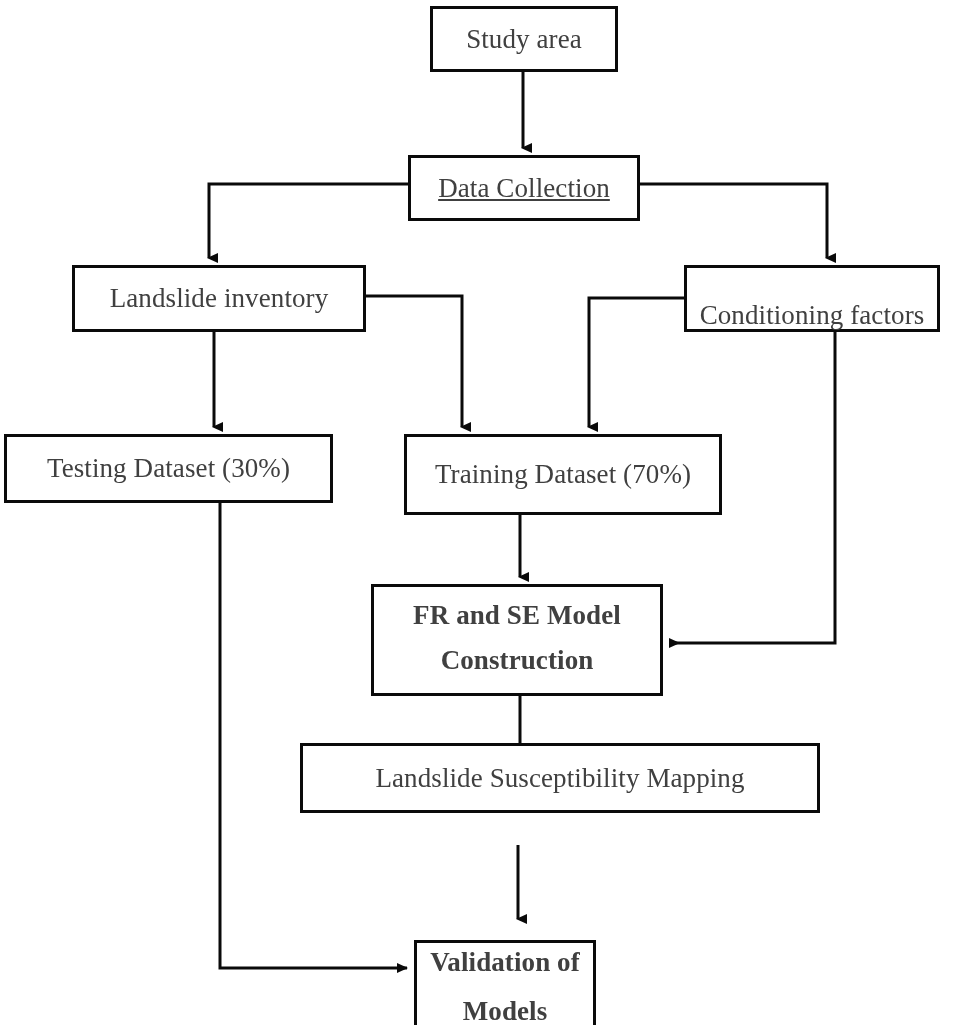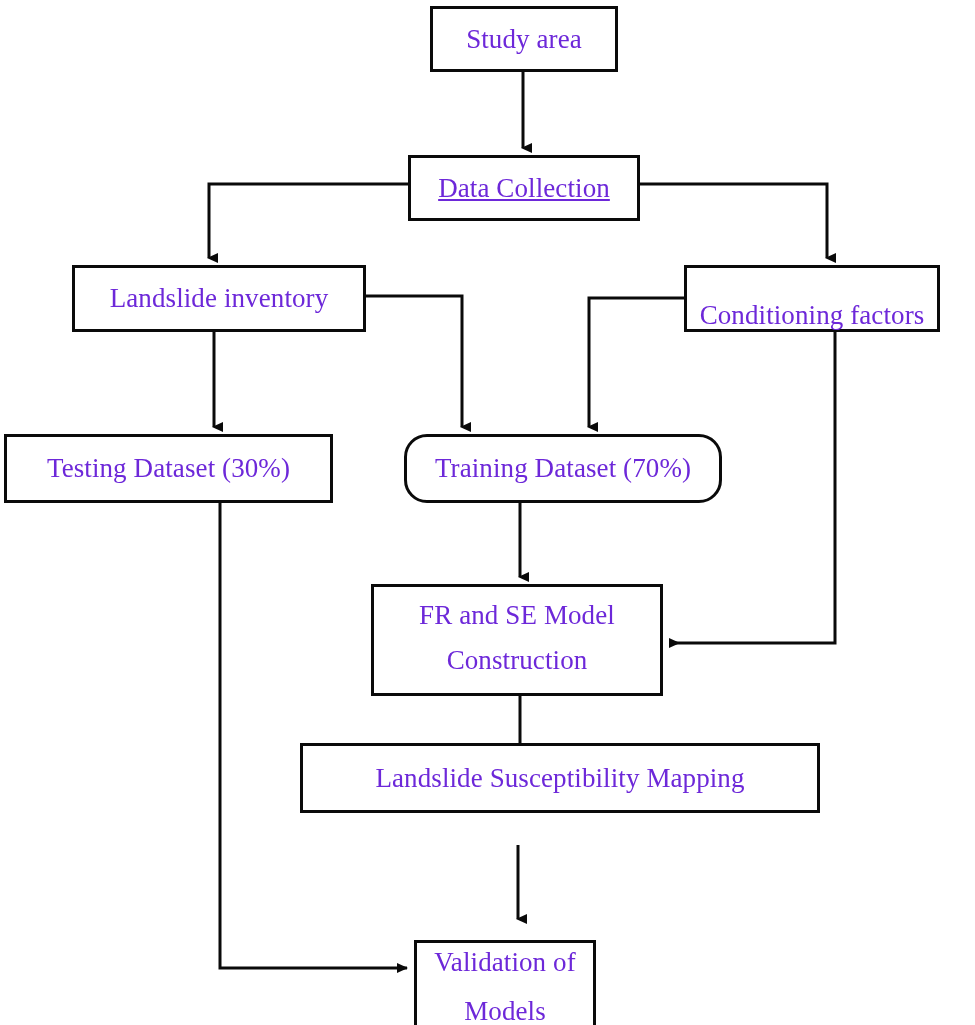--- a/index.html
+++ b/index.html
@@ -25,36 +25,37 @@
   .node-box {
     position: absolute;
     box-sizing: border-box;
     border: 3px solid #0a0a0a;
     background: #ffffff;
     display: flex;
     flex-direction: column;
     align-items: center;
     justify-content: center;
     text-align: center;
-    color: #6d28d9;
+    color: #404040;
     font-family: "Liberation Serif", "DejaVu Serif", serif;
     font-size: 27px;
     line-height: 1.05;
     letter-spacing: 0.1px;
   }
   .node-box .node-line {
     display: block;
     white-space: nowrap;
   }
   .node-box.two-line {
     justify-content: space-around;
     padding: 6px 0 10px 0;
   }
   .node-box.two-line .node-line {
     line-height: 1.0;
+    font-weight: bold;
   }
 </style>
 </head>
 <body>
 
 <div id="flowchart-root">
 
   <svg class="diagram-layer" viewBox="0 0 975 1025">
     <defs>
       <marker id="arrow-down" markerWidth="16" markerHeight="16" refX="5" refY="9" orient="auto" markerUnits="userSpaceOnUse">
@@ -91,21 +92,21 @@
       </div>
       <div class="node-box" style="left: 72px; top: 265px; width: 294px; height: 67px; border-color: rgb(10, 10, 10); background: rgb(255, 255, 255);">
         <span class="node-line">Landslide inventory</span>
       </div>
       <div class="node-box" style="left: 684px; top: 265px; width: 256px; height: 67px; border-color: rgb(10, 10, 10); background: rgb(255, 255, 255); justify-content: flex-end;">
         <span class="node-line">Conditioning factors</span>
       </div>
       <div class="node-box" style="left: 4px; top: 434px; width: 329px; height: 69px; border-color: rgb(10, 10, 10); background: rgb(255, 255, 255);">
         <span class="node-line">Testing Dataset (30%)</span>
       </div>
-      <div class="node-box" style="left: 404px; top: 434px; width: 318px; height: 69px; border-color: rgb(10, 10, 10); background: rgb(255, 255, 255); border-radius: 23px;">
+      <div class="node-box" style="left: 404px; top: 434px; width: 318px; height: 81px; border-color: rgb(10, 10, 10); background: rgb(255, 255, 255);">
         <span class="node-line">Training Dataset (70%)</span>
       </div>
       <div class="node-box two-line" style="left: 371px; top: 584px; width: 292px; height: 112px; border-color: rgb(10, 10, 10); background: rgb(255, 255, 255);">
         <span class="node-line">FR and SE Model</span>
         <span class="node-line">Construction</span>
       </div>
       <div class="node-box" style="left: 300px; top: 743px; width: 520px; height: 70px; border-color: rgb(10, 10, 10); background: rgb(255, 255, 255);">
         <span class="node-line">Landslide Susceptibility Mapping</span>
       </div>
       <div class="node-box two-line" style="left: 414px; top: 940px; width: 182px; height: 92px; border-color: rgb(10, 10, 10); background: rgb(255, 255, 255); gap: 22px;">

